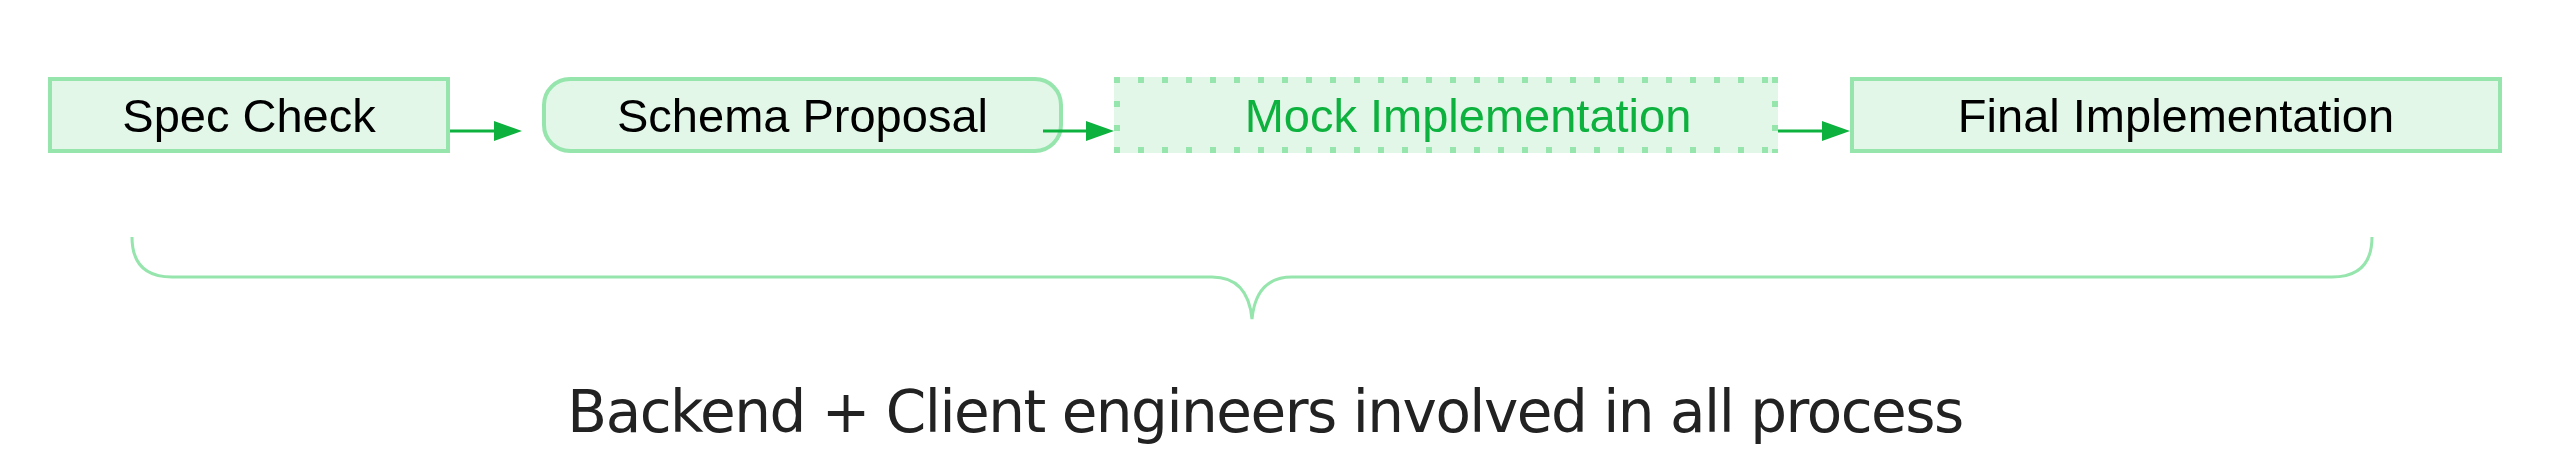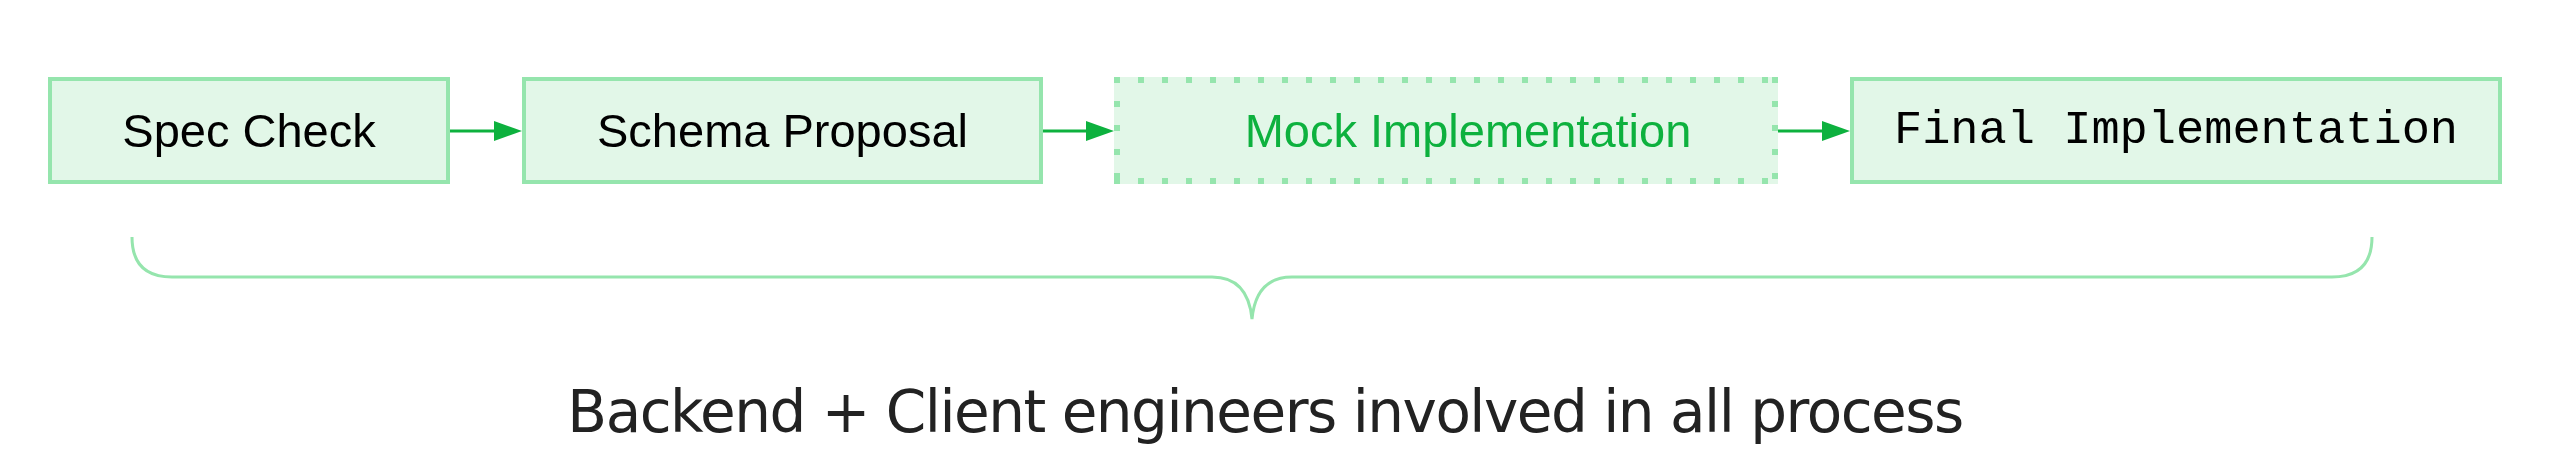--- a/index.html
+++ b/index.html
@@ -1,18 +1,18 @@
 <!DOCTYPE html>
 <html><head>
 <meta charset="utf-8">
 <style>
   html, body { margin: 0; padding: 0; background: #ffffff; }
   body { width: 2564px; height: 476px; position: relative; overflow: hidden; }
   .box {
-    position: absolute; top: 77px; height: 107px; box-sizing: border-box;
+    position: absolute; top: 77px; height: 76px; box-sizing: border-box;
     background: #e2f7e8; border: 4px solid #95e5ad;
     display: flex; align-items: center; justify-content: center;
     font-family: "Liberation Sans", sans-serif; font-size: 47px; color: #000;
     white-space: nowrap;
   }
   .box.dotted {
     border: none;
     background-color: #e2f7e8;
     background-image:
       repeating-linear-gradient(to right, #95e5ad 0 6px, transparent 6px 24px),
@@ -30,27 +30,27 @@
     font-family: "DejaVu Sans", sans-serif; font-size: 58px; color: #222222;
     letter-spacing: -1.5px; white-space: nowrap;
   }
 </style>
 </head>
 <body>
 
 <div class="box" style="left:48px; width:402px;">
   <span class="label">Spec Check</span>
 </div>
-<div class="box" style="left:522px; width:521px;">
+<div class="box" style="left:542px; width:521px;border-radius:28px;">
   <span class="label">Schema Proposal</span>
 </div>
 <div class="box dotted" style="left:1114px; width:664px;">
   <span class="label">Mock Implementation</span>
 </div>
-<div class="box" style="left:1850px; width:652px;font-family:Liberation Mono, monospace;">
+<div class="box" style="left:1850px; width:652px;">
   <span class="label">Final Implementation</span>
 </div>
 
 <svg class="overlay" width="2564" height="476" viewBox="0 0 2564 476">
   <g>
     <line x1="450" y1="131" x2="496" y2="131" stroke="#0db13e" stroke-width="3"></line>
     <polygon points="494,121 522,131 494,141" fill="#0db13e"></polygon>
   </g>
   <g>
     <line x1="1043" y1="131" x2="1088" y2="131" stroke="#0db13e" stroke-width="3"></line>

